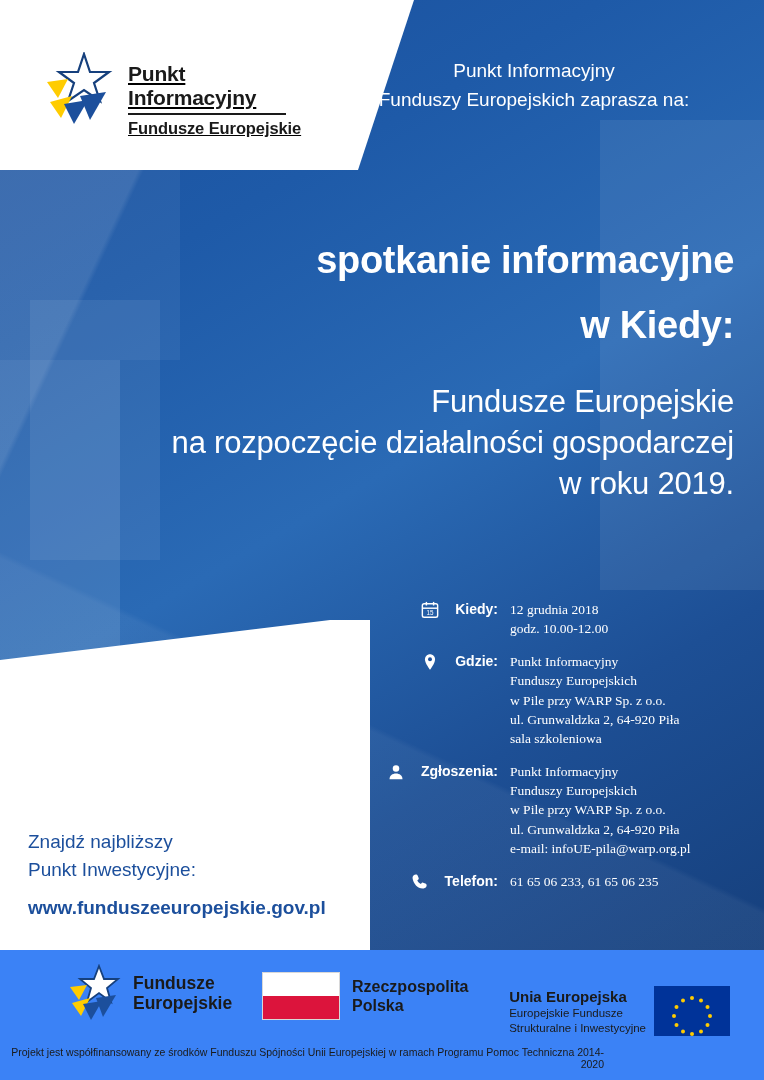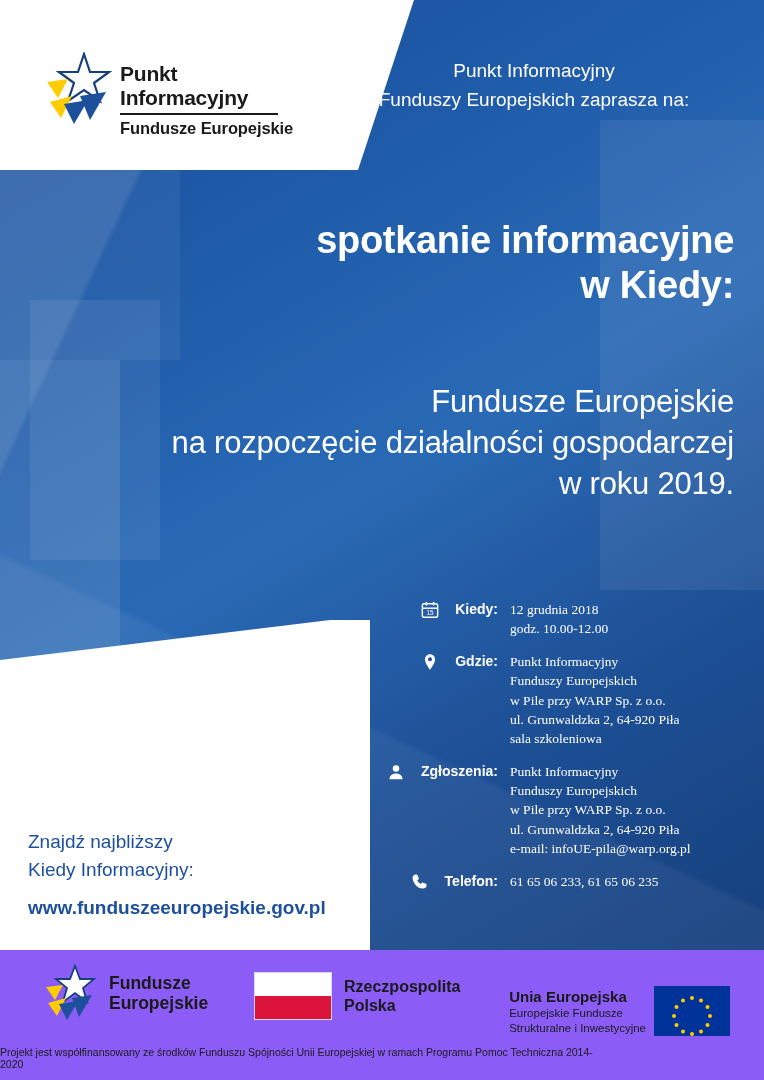--- a/index.html
+++ b/index.html
@@ -74,22 +74,23 @@
     z-index: 4;
     clip-path: polygon(0 40px, 330px 0, 370px 0, 370px 330px, 0 330px);
   }
 
   
   .fe-logo {
     position: absolute;
     left: 44px; top: 52px;
     display: flex;
     align-items: flex-start;
-    gap: 4px;
+    gap: 12px;
     z-index: 6;
+    text-decoration: underline;
   }
   .fe-mark { position: relative; width: 72px; height: 78px; }
   .fe-text { padding-top: 10px; }
   .fe-text .l1, .fe-text .l2 {
     font-size: 21px; font-weight: bold; color: #1a1a1a; line-height: 1.12;
     letter-spacing: -0.2px;
   }
   .fe-text .l3 {
     font-size: 16.5px; font-weight: bold; color: #1a1a1a; margin-top: 4px;
     letter-spacing: -0.1px;
@@ -113,21 +114,21 @@
   
   .title-block {
     position: absolute;
     right: 30px; top: 218px;
     width: 712px;
     text-align: right;
     color: #ffffff;
     z-index: 6;
   }
   .title-block .t1 {
-    font-size: 38px; font-weight: bold; line-height: 1.18; letter-spacing: -0.3px;
+    font-size: 38px; font-weight: bold; line-height: 1.18; letter-spacing: -0.3px; margin-top: 20px;
   }
   .subtitle-block {
     position: absolute;
     right: 30px; top: 382px;
     width: 712px;
     text-align: right;
     color: #ffffff;
     z-index: 6;
   }
   .subtitle-block .s1 {
@@ -190,39 +191,40 @@
     font-weight: bold;
     color: #1c4f9c;
   }
 
   
   .footer {
     position: absolute;
     left: 0; top: 950px;
     width: 764px;
     height: 130px;
-    background: #8b5cf6;
+    background: #3b82f6;
     z-index: 8;
+    padding-left: 24px;
   }
   .footer-logos {
     position: relative;
     height: 88px;
     display: flex;
     align-items: center;
   }
   .f-fe {
     position: absolute; left: 44px; top: 14px;
     display: flex; align-items: center; gap: 9px;
   }
   .f-fe .mark { width: 56px; height: 60px; position: relative; }
   .f-fe .txt .a, .f-fe .txt .b {
     font-size: 17.5px; font-weight: bold; color: #1a1a1a; line-height: 1.12;
   }
   .f-pl {
-    position: absolute; left: 254px; top: 22px;
+    position: absolute; left: 238px; top: 22px;
     display: flex; align-items: center; gap: 12px;
   }
   .f-pl .flag {
     width: 78px; height: 48px;
     border: 1px solid #d8d8d8;
     background: linear-gradient(to bottom, #ffffff 0 50%, #dc143c 50% 100%);
   }
   .f-pl .txt .a, .f-pl .txt .b {
     font-size: 16px; font-weight: bold; color: #1a1a1a; line-height: 1.2;
   }
@@ -235,21 +237,21 @@
   .f-eu .txt .b, .f-eu .txt .c { font-size: 11.5px; color: #1a1a1a; line-height: 1.3; }
   .f-eu .euflag {
     width: 76px; height: 50px;
     background: #003399;
     position: relative;
   }
   .footer-note {
     position: absolute;
     left: 0; top: 96px;
     width: 604px;
-    text-align: left;
+    text-align: right;
     font-size: 10.5px;
     color: #1a1a1a;
   }
 </style>
 </head>
 <body>
 
 <div class="poster">
 
   <div class="bg-blue">
@@ -369,21 +371,21 @@
       </div>
       <div class="detail-value">
         <div>61 65 06 233, 61 65 06 235</div>
       </div>
     </div>
 
   </div>
 
   <div class="find-block">
     <div class="f1">Znajdź najbliższy</div>
-    <div class="f1">Kiedy Informacyjny:</div>
+    <div class="f1">Punkt Inwestycyjne:</div>
     <div class="url">www.funduszeeuropejskie.gov.pl</div>
   </div>
 
   <div class="footer">
     <div class="footer-logos">
 
       <div class="f-fe">
         <div class="mark">
           <svg viewBox="0 0 56 60" width="56" height="60" aria-hidden="true">
             <polygon points="31,2 36,15 50,15 39,24 43,38 31,29 19,38 23,24 12,15 26,15" fill="#ffffff" stroke="#16407d" stroke-width="1.8"></polygon>

